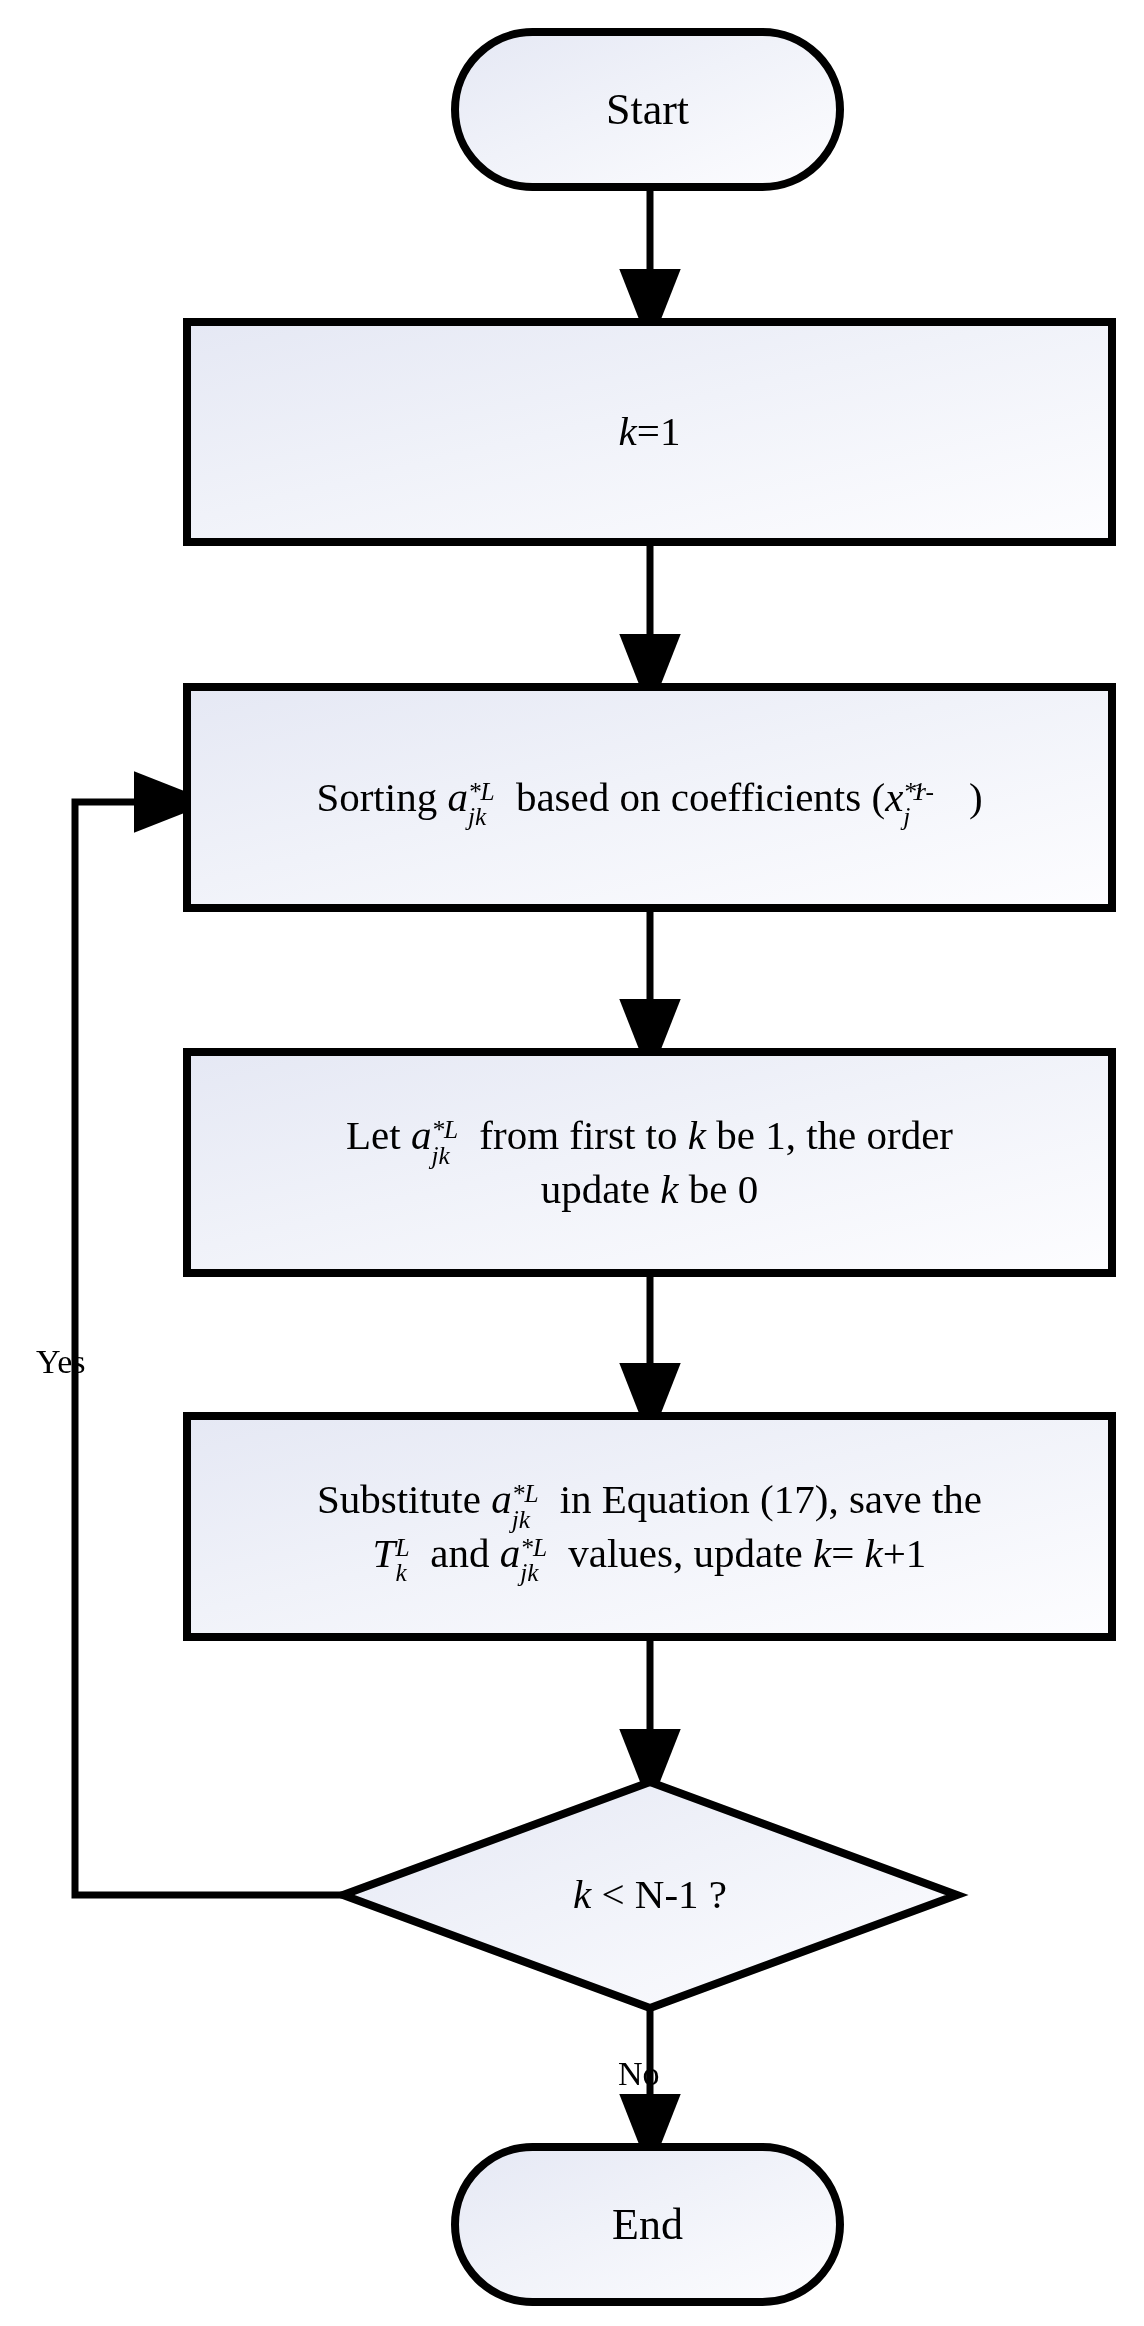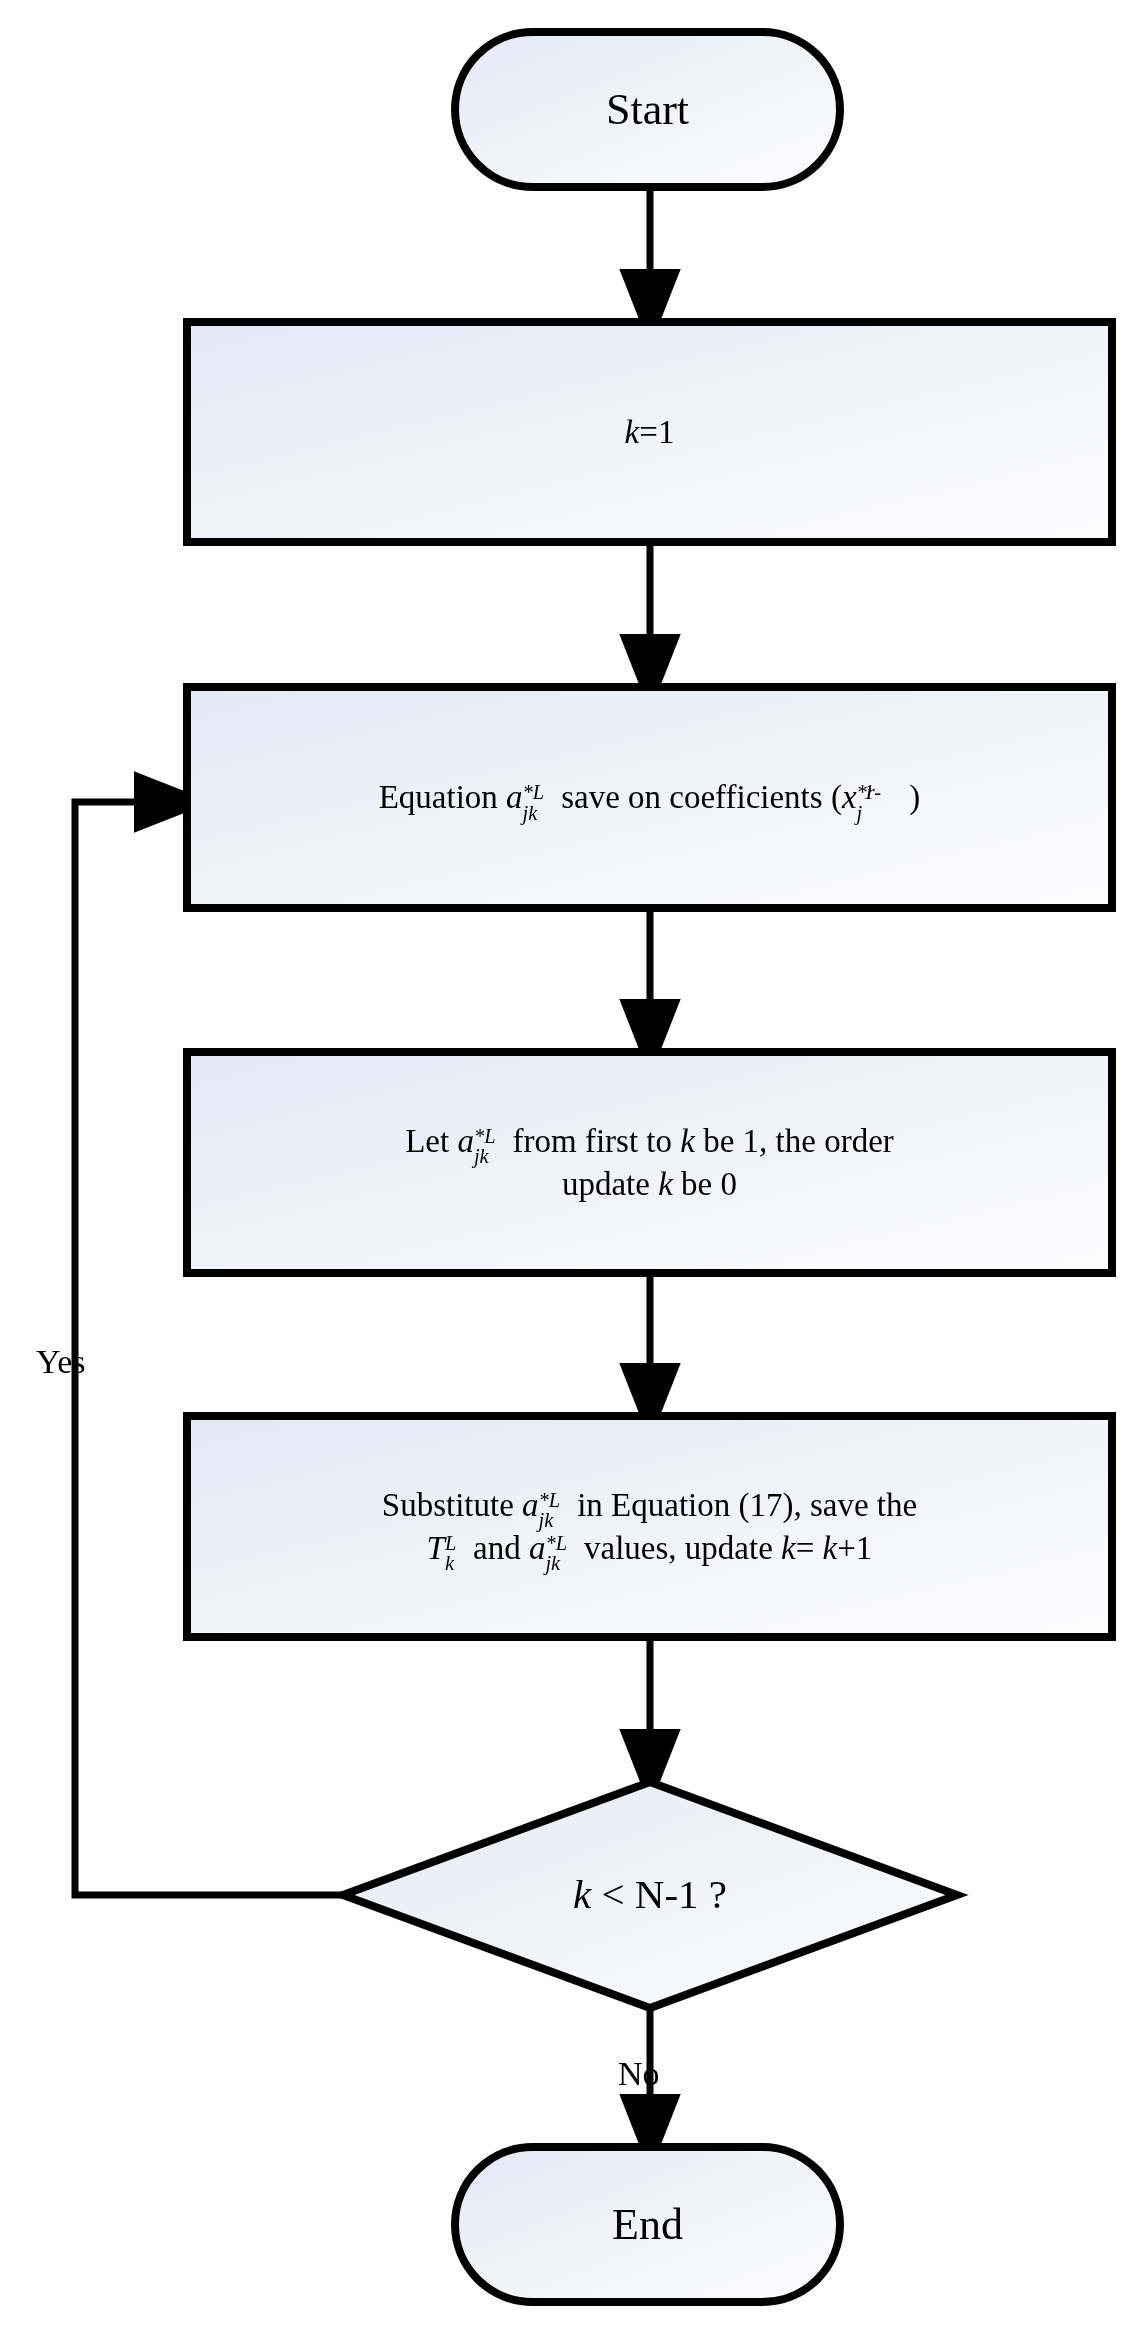--- a/index.html
+++ b/index.html
@@ -28,21 +28,21 @@
     align-items: center;
     justify-content: center;
     text-align: center;
     color: #000000;
     font-family: "Liberation Serif", "DejaVu Serif", serif;
     line-height: 1.30;
     pointer-events: none;
     white-space: nowrap;
   }
   .terminal-text { font-size: 44px; }
-  .process-text { font-size: 33px; white-space: normal; }
+  .process-text { font-size: 41px; white-space: normal; }
   .decision-text { font-size: 41px; font-family: Liberation Serif, serif; }
   .edge-label {
     position: absolute;
     color: #000000;
     font-size: 34px;
     font-family: "Liberation Serif", "DejaVu Serif", serif;
   }
   
   .it { font-style: italic; }
   sup.sc {
@@ -130,21 +130,21 @@
   </div>
 
   <div class="node-text process-text" style="left:187px; top:322px; width:925px; height:220px;">
     <span>
       <span class="it">k</span><span>=1</span>
     </span>
   </div>
 
   <div class="node-text process-text" style="left:207px; top:687px; width:885px; height:221px;">
     <span>
-      <span>Equation </span><span class="it">a</span><span class="stack"><sub class="sc">jk</sub><sup class="sc">*L</sup></span><span class="pad-sub"></span><span> save on coefficients (</span><span class="it">x</span><span class="stack"><sub class="sc">j</sub><sup class="sc">*r-1</sup></span><span class="pad-sub" style="width:1.6em"></span><span>)</span><br>
+      <span>Sorting </span><span class="it">a</span><span class="stack"><sub class="sc">jk</sub><sup class="sc">*L</sup></span><span class="pad-sub"></span><span> based on coefficients (</span><span class="it">x</span><span class="stack"><sub class="sc">j</sub><sup class="sc">*r-1</sup></span><span class="pad-sub" style="width:1.6em"></span><span>)</span><br>
     </span>
   </div>
 
   <div class="node-text process-text" style="left:207px; top:1052px; width:885px; height:221px;">
     <span>
       <span>Let </span><span class="it">a</span><span class="stack"><sub class="sc">jk</sub><sup class="sc">*L</sup></span><span class="pad-sub"></span><span> from first to </span><span class="it">k</span><span> be 1, the order</span><br>
       <span>update </span><span class="it">k</span><span> be 0</span>
     </span>
   </div>
 

